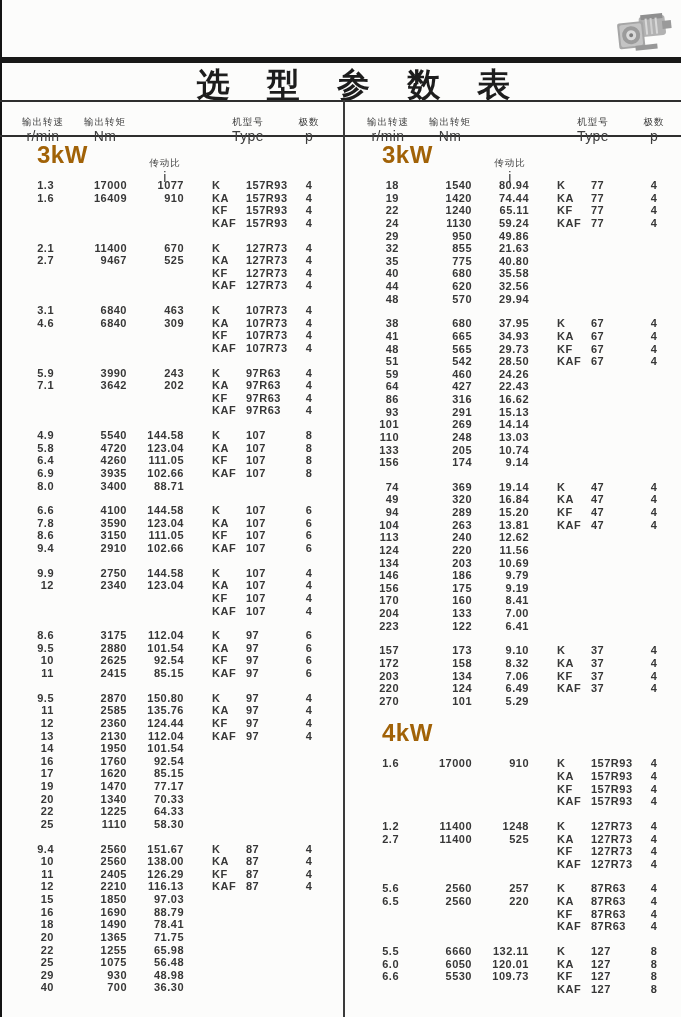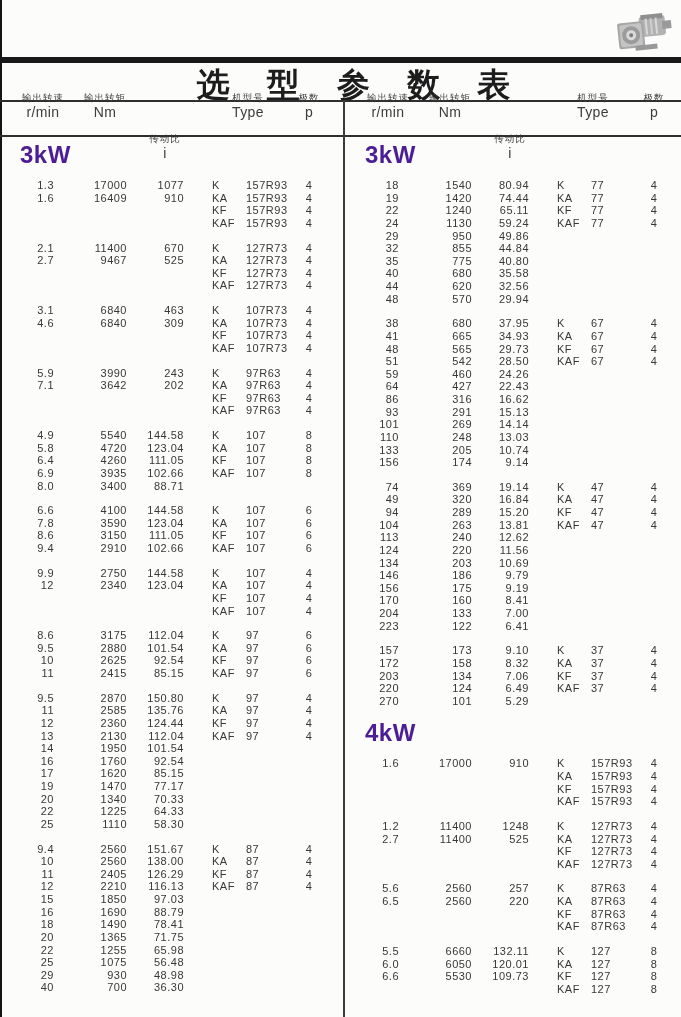--- a/index.html
+++ b/index.html
@@ -14,41 +14,41 @@
   .page-title{
     position:absolute;left:14px;top:63px;width:681px;text-align:center;
     font-size:33px;font-weight:bold;color:#1d1d1d;word-spacing:24px;letter-spacing:2px;
     white-space:nowrap;
   }
   .rule{position:absolute;left:0;width:681px;height:2px;background:#2e2e2e;}
   .rule.r1{top:100px;}
   .rule.r2{top:135px;}
   .vdivider{position:absolute;left:343px;top:100px;width:2px;height:917px;background:#3a3a3a;}
 
-  .col-headers{position:absolute;top:91px;display:flex;font-size:9.5px;color:#3c3c3c;}
+  .col-headers{position:absolute;top:115px;display:flex;font-size:9.5px;color:#3c3c3c;}
   .col-headers.left{left:2px;width:341px;}
   .col-headers.right{left:347px;width:334px;}
   .hcell{text-align:center;line-height:14px;}
   .hcell .h-zh{display:block;letter-spacing:1px;}
   .hcell .h-unit{display:block;font-size:14px;letter-spacing:0.4px;}
   .h-speed{width:70px;margin-left:6px;}
   .h-torque{width:54px;}
   .h-ratio{width:66px;margin-top:41px;}
   .h-type{width:100px;}
   .h-poles{width:22px;}
 
   .pane{position:absolute;top:140px;}
   .pane.left{left:2px;width:341px;}
   .pane.right{left:347px;width:334px;}
   .power-heading{
-    font-size:24px;line-height:26px;font-weight:bold;color:#4c1d95;
-    padding-left:18px;margin:2px 0 11px 0;letter-spacing:0.5px;
+    font-size:24px;line-height:26px;font-weight:bold;color:#a16207;
+    padding-left:35px;margin:2px 0 11px 0;letter-spacing:0.5px;
   }
   .power-heading.later{margin-top:13px;}
-  .block{margin-bottom:12px;}
+  .block{margin-bottom:12px;font-weight:bold;}
   .row{display:flex;line-height:12.63px;font-size:11px;letter-spacing:0.5px;color:#373737;white-space:pre;}
   .c-speed{width:52px;text-align:right;}
   .c-torque{width:73px;text-align:right;}
   .c-ratio{width:57px;text-align:right;}
   .c-type{width:84px;margin-left:28px;display:flex;}
   .c-prefix{width:34px;text-align:left;}
   .c-size{text-align:left;}
   .c-poles{width:26px;text-align:center;}
 </style>
 </head>
@@ -207,21 +207,21 @@
     </div>
   </div>
 <div class="pane right">
     <div class="power-heading">3kW</div>
     <div class="block">
       <div class="row"><span class="c-speed">18</span><span class="c-torque">1540</span><span class="c-ratio">80.94</span><span class="c-type"><span class="c-prefix">K</span><span class="c-size">77</span></span><span class="c-poles">4</span></div>
       <div class="row"><span class="c-speed">19</span><span class="c-torque">1420</span><span class="c-ratio">74.44</span><span class="c-type"><span class="c-prefix">KA</span><span class="c-size">77</span></span><span class="c-poles">4</span></div>
       <div class="row"><span class="c-speed">22</span><span class="c-torque">1240</span><span class="c-ratio">65.11</span><span class="c-type"><span class="c-prefix">KF</span><span class="c-size">77</span></span><span class="c-poles">4</span></div>
       <div class="row"><span class="c-speed">24</span><span class="c-torque">1130</span><span class="c-ratio">59.24</span><span class="c-type"><span class="c-prefix">KAF</span><span class="c-size">77</span></span><span class="c-poles">4</span></div>
       <div class="row"><span class="c-speed">29</span><span class="c-torque">950</span><span class="c-ratio">49.86</span><span class="c-type"><span class="c-prefix"></span><span class="c-size"></span></span><span class="c-poles"></span></div>
-      <div class="row"><span class="c-speed">32</span><span class="c-torque">855</span><span class="c-ratio">44.84</span><span class="c-type"><span class="c-prefix"></span><span class="c-size"></span></span><span class="c-poles"></span></div>
+      <div class="row"><span class="c-speed">32</span><span class="c-torque">855</span><span class="c-ratio">21.63</span><span class="c-type"><span class="c-prefix"></span><span class="c-size"></span></span><span class="c-poles"></span></div>
       <div class="row"><span class="c-speed">35</span><span class="c-torque">775</span><span class="c-ratio">40.80</span><span class="c-type"><span class="c-prefix"></span><span class="c-size"></span></span><span class="c-poles"></span></div>
       <div class="row"><span class="c-speed">40</span><span class="c-torque">680</span><span class="c-ratio">35.58</span><span class="c-type"><span class="c-prefix"></span><span class="c-size"></span></span><span class="c-poles"></span></div>
       <div class="row"><span class="c-speed">44</span><span class="c-torque">620</span><span class="c-ratio">32.56</span><span class="c-type"><span class="c-prefix"></span><span class="c-size"></span></span><span class="c-poles"></span></div>
       <div class="row"><span class="c-speed">48</span><span class="c-torque">570</span><span class="c-ratio">29.94</span><span class="c-type"><span class="c-prefix"></span><span class="c-size"></span></span><span class="c-poles"></span></div>
     </div>
     <div class="block">
       <div class="row"><span class="c-speed">38</span><span class="c-torque">680</span><span class="c-ratio">37.95</span><span class="c-type"><span class="c-prefix">K</span><span class="c-size">67</span></span><span class="c-poles">4</span></div>
       <div class="row"><span class="c-speed">41</span><span class="c-torque">665</span><span class="c-ratio">34.93</span><span class="c-type"><span class="c-prefix">KA</span><span class="c-size">67</span></span><span class="c-poles">4</span></div>
       <div class="row"><span class="c-speed">48</span><span class="c-torque">565</span><span class="c-ratio">29.73</span><span class="c-type"><span class="c-prefix">KF</span><span class="c-size">67</span></span><span class="c-poles">4</span></div>
       <div class="row"><span class="c-speed">51</span><span class="c-torque">542</span><span class="c-ratio">28.50</span><span class="c-type"><span class="c-prefix">KAF</span><span class="c-size">67</span></span><span class="c-poles">4</span></div>

